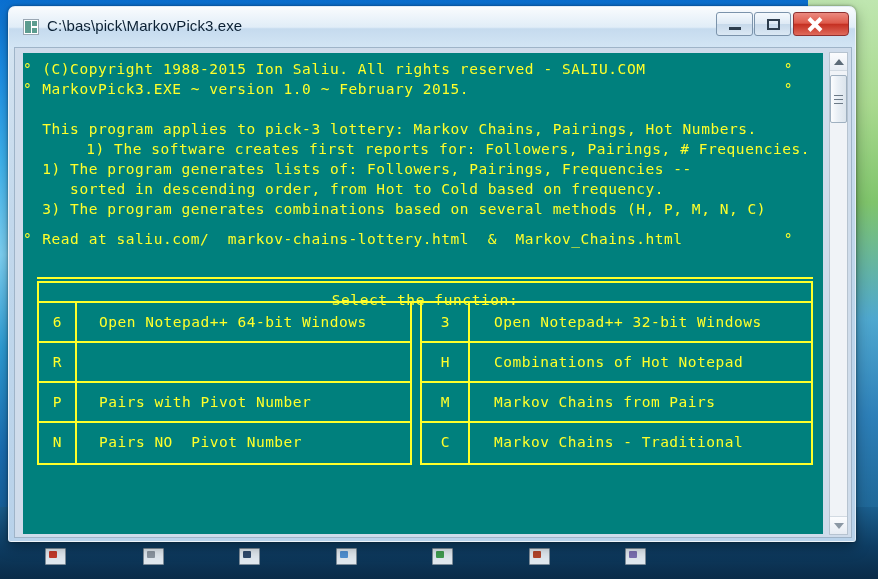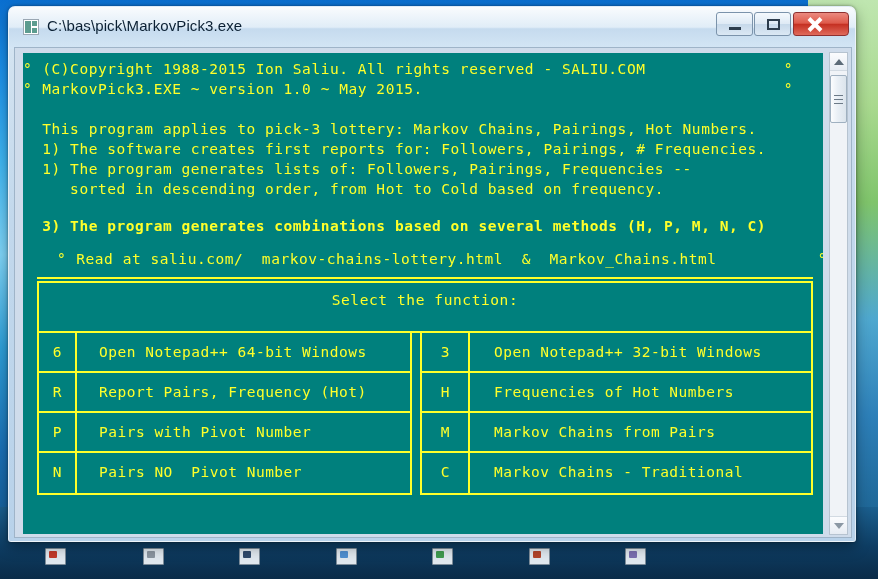--- a/index.html
+++ b/index.html
@@ -233,21 +233,21 @@
   #sb-thumb i:nth-child(3){ top: 27px; }
 
   
   #menu-wrap {
     position: absolute;
     left: 14px;
     top: 228px;
     width: 776px;
   }
   #header-box {
-    height: 52px;
+    height: 22px;
     border: 2px solid #ffff2a;
     box-shadow: inset 0 0 0 0 transparent;
     position: relative;
     box-sizing: border-box;
   }
   #header-box::before {
     content: "";
     position: absolute;
     left: -2px; top: -6px;
     width: calc(100% + 4px); height: 2px;
@@ -371,63 +371,62 @@
         </div>
       </div>
     </div>
 
     <div id="client">
 
       <div id="console">
 
         <div id="console-rows">
             <div class="crow" style="top: 6px;"><span style="display: inline-block; width: 10px;">°</span><span> (C)Copyright 1988-2015 Ion Saliu. All rights reserved - SALIU.COM</span><span style="position: absolute; right: 6px;">°</span></div>
-            <div class="crow" style="top: 26px;"><span style="display: inline-block; width: 10px;">°</span><span> MarkovPick3.EXE ~ version 1.0 ~ May 2015.</span><span style="position: absolute; right: 6px;">°</span></div>
+            <div class="crow" style="top: 26px;"><span style="display: inline-block; width: 10px;">°</span><span> MarkovPick3.EXE ~ version 1.0 ~ February 2015.</span><span style="position: absolute; right: 6px;">°</span></div>
             <div class="crow" style="top: 46px;"><span style="display: inline-block; width: 10px;"> </span><span></span></div>
             <div class="crow" style="top: 66px;"><span style="display: inline-block; width: 10px;"> </span><span> This program applies to pick-3 lottery: Markov Chains, Pairings, Hot Numbers.</span></div>
-            <div class="crow" style="top: 86px;"><span style="display: inline-block; width: 10px;"> </span><span> 1) The software creates first reports for: Followers, Pairings, # Frequencies.</span></div>
+            <div class="crow" style="top: 86px; margin-left: 44px;"><span style="display: inline-block; width: 10px;"> </span><span> 1) The software creates first reports for: Followers, Pairings, # Frequencies.</span></div>
             <div class="crow" style="top: 106px;"><span style="display: inline-block; width: 10px;"> </span><span> 1) The program generates lists of: Followers, Pairings, Frequencies --</span></div>
             <div class="crow" style="top: 126px;"><span style="display: inline-block; width: 10px;"> </span><span>    sorted in descending order, from Hot to Cold based on frequency.</span></div>
-            <div class="crow" style="top: 163px; font-weight: bold;"><span style="display: inline-block; width: 10px;"> </span><span> 3) The program generates combinations based on several methods (H, P, M, N, C)</span></div>
+            <div class="crow" style="top: 146px;"><span style="display: inline-block; width: 10px;"> </span><span> 3) The program generates combinations based on several methods (H, P, M, N, C)</span></div>
             <div class="crow" style="top: 166px;"><span style="display: inline-block; width: 10px;"> </span><span></span></div>
-            <div class="crow" style="top: 196px; padding-left: 34px;"><span style="display: inline-block; width: 10px;">°</span><span> Read at saliu.com/  markov-chains-lottery.html  &amp;  Markov_Chains.html</span><span style="position: absolute; right: 6px;">°</span></div>
+            <div class="crow" style="top: 176px;"><span style="display: inline-block; width: 10px;">°</span><span> Read at saliu.com/  markov-chains-lottery.html  &amp;  Markov_Chains.html</span><span style="position: absolute; right: 6px;">°</span></div>
           </div>
 
         <div id="menu-wrap">
           <div id="header-box">
             <div id="header-text">Select the function:</div>
           </div>
           <div id="cols">
             <div id="left-table" class="menu-table">
                 <div class="mrow">
                   <div class="mkey">6</div>
                   <div class="mlabel">Open Notepad++ 64-bit Windows</div>
                 </div>
                 <div class="mrow">
                   <div class="mkey">R</div>
-                  <div class="mlabel">Report Pairs, Frequency (Hot)</div>
                 </div>
                 <div class="mrow">
                   <div class="mkey">P</div>
                   <div class="mlabel">Pairs with Pivot Number</div>
                 </div>
                 <div class="mrow">
                   <div class="mkey">N</div>
                   <div class="mlabel">Pairs NO  Pivot Number</div>
                 </div>
               </div>
             <div id="gap-col"></div>
             <div id="right-table" class="menu-table">
                 <div class="mrow">
                   <div class="mkey">3</div>
                   <div class="mlabel">Open Notepad++ 32-bit Windows</div>
                 </div>
                 <div class="mrow">
                   <div class="mkey">H</div>
-                  <div class="mlabel">Frequencies of Hot Numbers</div>
+                  <div class="mlabel">Combinations of Hot Notepad</div>
                 </div>
                 <div class="mrow">
                   <div class="mkey">M</div>
                   <div class="mlabel">Markov Chains from Pairs</div>
                 </div>
                 <div class="mrow">
                   <div class="mkey">C</div>
                   <div class="mlabel">Markov Chains - Traditional</div>
                 </div>
               </div>

